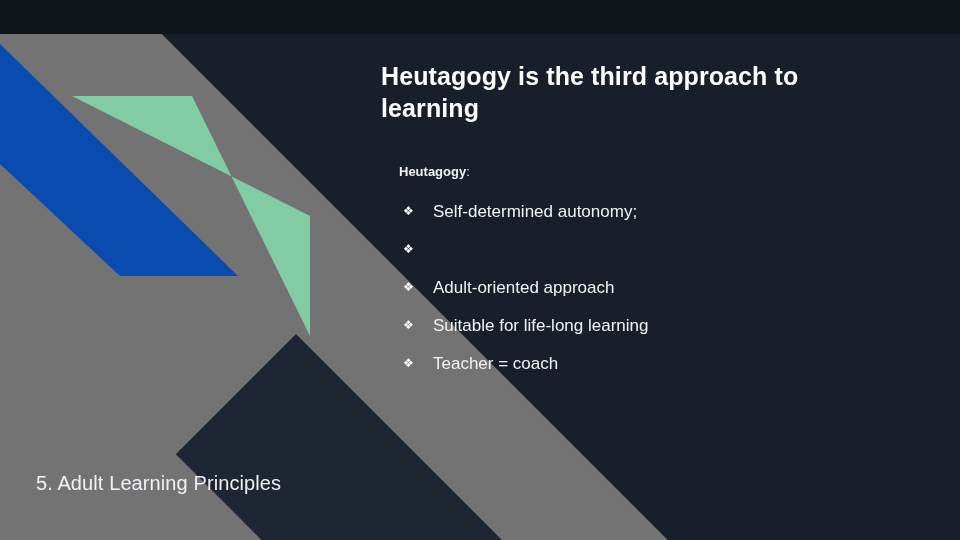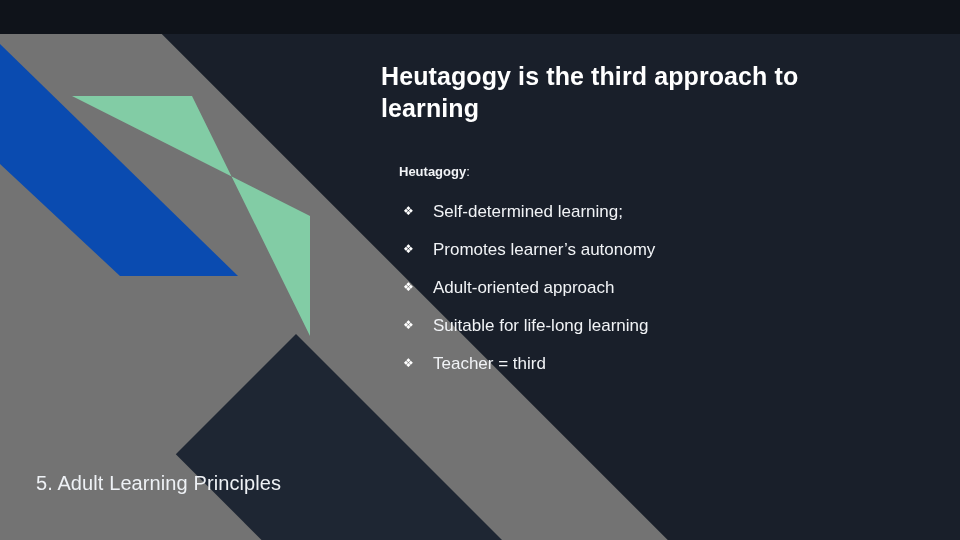--- a/index.html
+++ b/index.html
@@ -171,36 +171,35 @@
 
   <div class="title">Heutagogy is the third approach to learning</div>
 
   <div class="body-block">
 
     <p class="lead"><b>Heutagogy</b><span>:</span></p>
 
     <ul class="bullets">
       <li class="bullet">
         <span class="glyph">❖</span>
-        <span>Self-determined learning;</span>
-      </li>
-      <li class="bullet">
-        <span class="glyph">❖</span>
-        <span>Promotes learner’s autonomy</span>
+        <span>Self-determined autonomy;</span>
+      </li>
+      <li class="bullet">
+        <span class="glyph">❖</span>
       </li>
       <li class="bullet">
         <span class="glyph">❖</span>
         <span>Adult-oriented approach</span>
       </li>
       <li class="bullet">
         <span class="glyph">❖</span>
         <span>Suitable for life-long learning</span>
       </li>
       <li class="bullet">
         <span class="glyph">❖</span>
-        <span>Teacher = third</span>
+        <span>Teacher = coach</span>
       </li>
     </ul>
   </div>
 
   <div class="footer">5. Adult Learning Principles</div>
 
 </div>
 
 </body></html>

